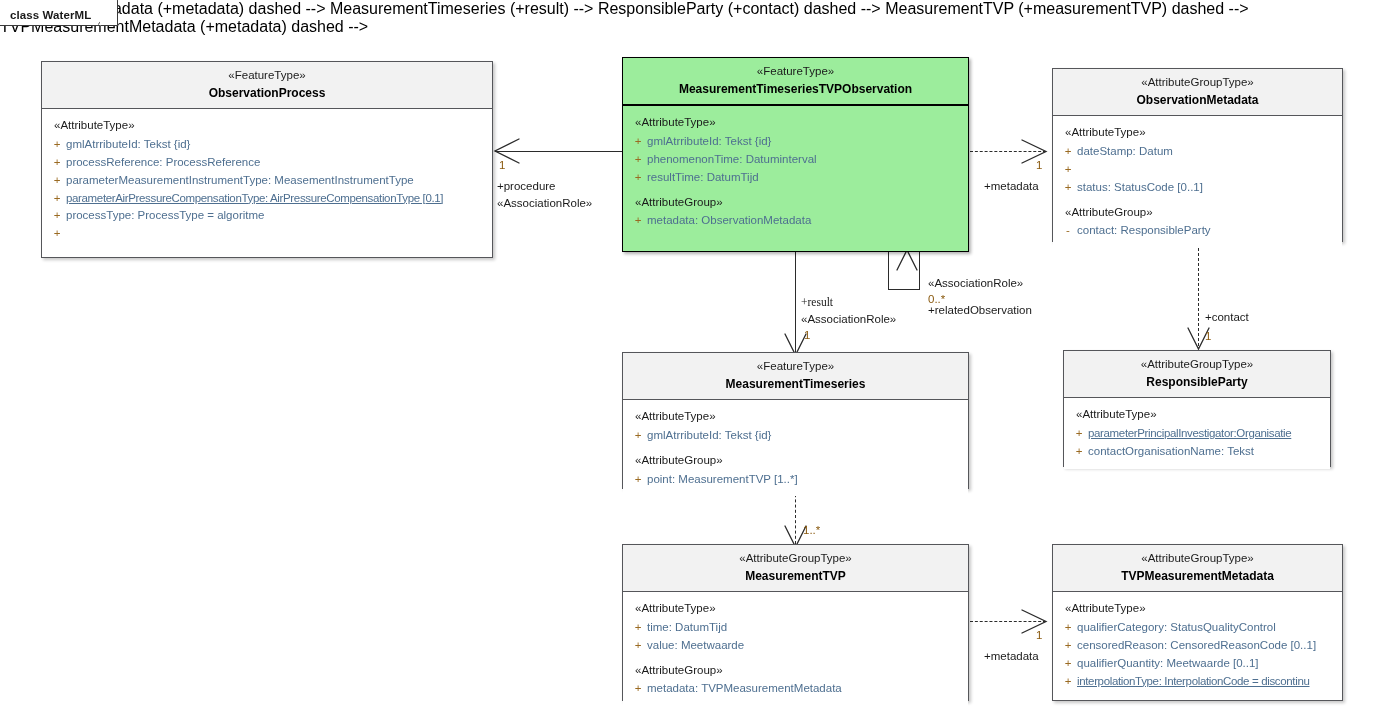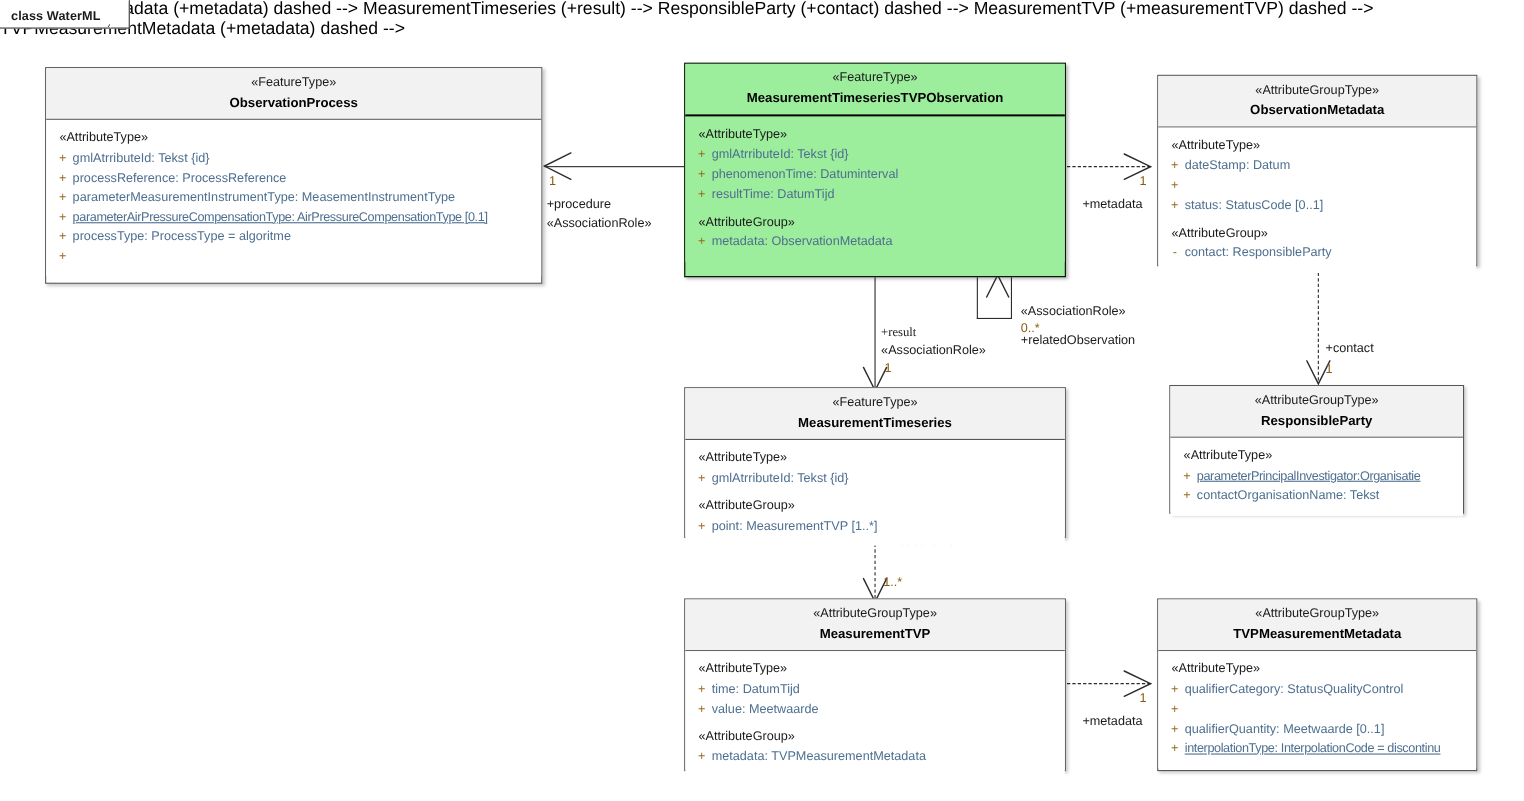--- a/index.html
+++ b/index.html
@@ -328,20 +328,21 @@
       <span class="cname">TVPMeasurementMetadata</span>
     </div>
     <div class="body">
       <div class="grouplabel">«AttributeType»</div>
       <div class="attr">
         <span class="vis">+</span>
         <span class="txt">qualifierCategory: StatusQualityControl</span>
       </div>
       <div class="attr">
         <span class="vis">+</span>
+        <span class="txt">censoredReason: CensoredReasonCode [0..1]</span>
       </div>
       <div class="attr">
         <span class="vis">+</span>
         <span class="txt">qualifierQuantity: Meetwaarde [0..1]</span>
       </div>
       <div class="attr tight">
         <span class="vis">+</span>
         <span class="txt">interpolationType: InterpolationCode = discontinu</span>
       </div>
     </div>

